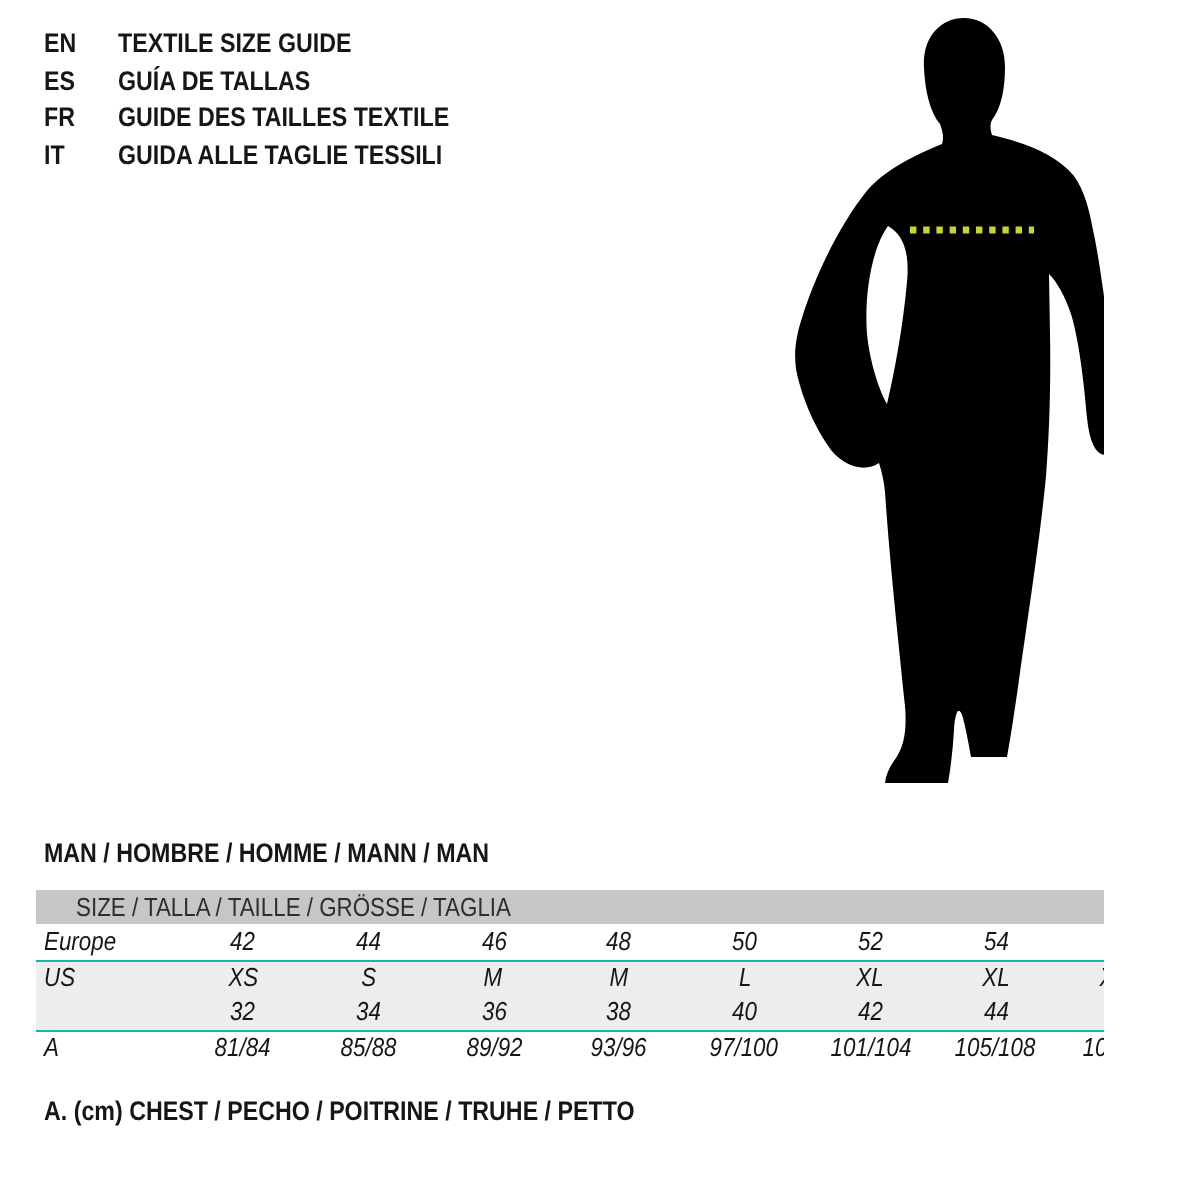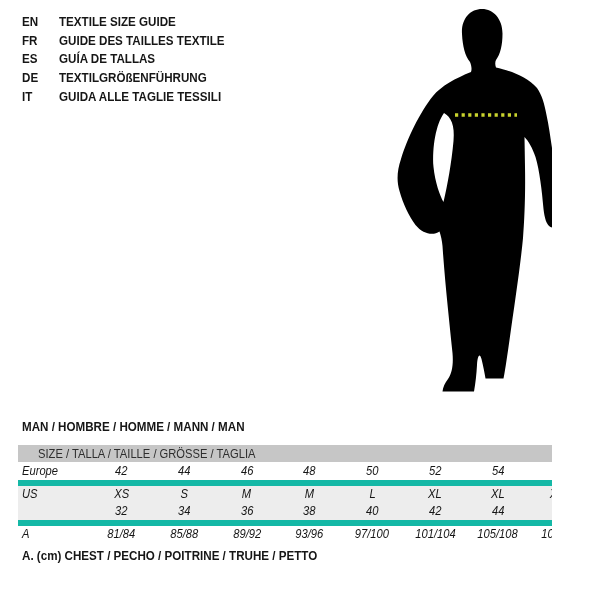--- a/index.html
+++ b/index.html
@@ -27,48 +27,44 @@
   
   #section-title{left:22px;top:419px;font-weight:bold;font-size:13.5px;text-align:center;}
 
   
   #size-table{left:18px;top:445px;width:574px;font-size:13px;}
   #size-table .thead{
     background:#c6c6c6;height:17px;line-height:17px;padding-left:20px;color:#2e2e2e;
   }
   #size-table .trow{display:flex;height:17.5px;line-height:17.5px;font-style:italic;}
   #size-table .trow.stripe{background:#ededed;}
-  #size-table .trow.b-top{border-top:6px solid #14b8a6;height:16.5px;line-height:16.5px;}
+  #size-table .trow.b-top{border-top:1px solid #14b8a6;height:16.5px;line-height:16.5px;}
   .row-label{flex:0 0 68px;padding-left:4px;text-align:left;}
   .cell{flex:1;text-align:center;}
 
   
   #footnote{left:22px;top:548px;font-weight:bold;font-size:13.5px;}
 </style>
 </head>
 <body>
 
 <div id="canvas">
 
   <div id="lang-block" class="abs">
     <div class="lang-row">
       <span class="lang-code"><span class="cond-l">EN</span></span>
       <span class="cond-l">TEXTILE SIZE GUIDE</span>
     </div>
     <div class="lang-row">
-      <span class="lang-code"><span class="cond-l">FR</span></span>
-      <span class="cond-l">GUIDE DES TAILLES TEXTILE</span>
-    </div>
-    <div class="lang-row">
       <span class="lang-code"><span class="cond-l">ES</span></span>
       <span class="cond-l">GUÍA DE TALLAS</span>
     </div>
     <div class="lang-row">
-      <span class="lang-code"><span class="cond-l">DE</span></span>
-      <span class="cond-l">TEXTILGRÖßENFÜHRUNG</span>
+      <span class="lang-code"><span class="cond-l">FR</span></span>
+      <span class="cond-l">GUIDE DES TAILLES TEXTILE</span>
     </div>
     <div class="lang-row">
       <span class="lang-code"><span class="cond-l">IT</span></span>
       <span class="cond-l">GUIDA ALLE TAGLIE TESSILI</span>
     </div>
   </div>
 
 
   <svg id="figure-svg" class="abs" width="205" height="392" viewBox="0 0 205 392">
     <path d="M87 4 C75 4 66 14 67 29 C67.6 41 70 51 75 57 C76.5 61 77 64 76 67

